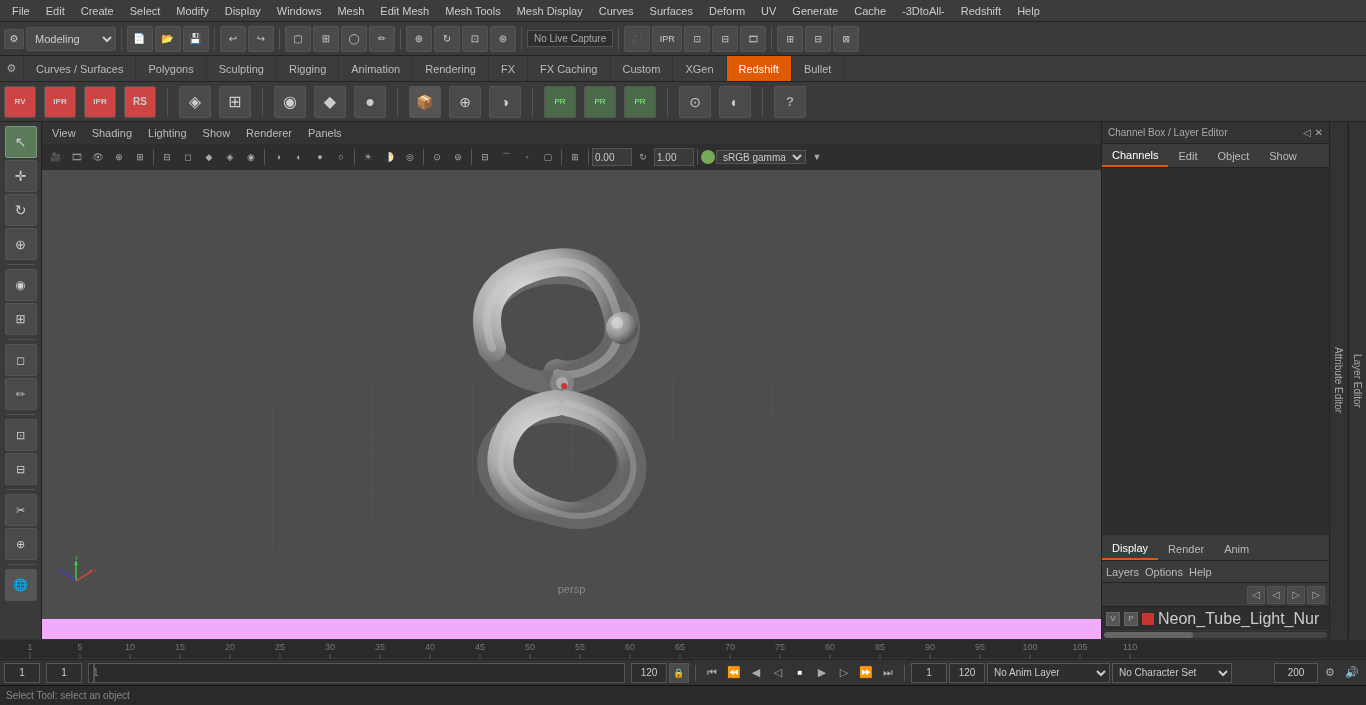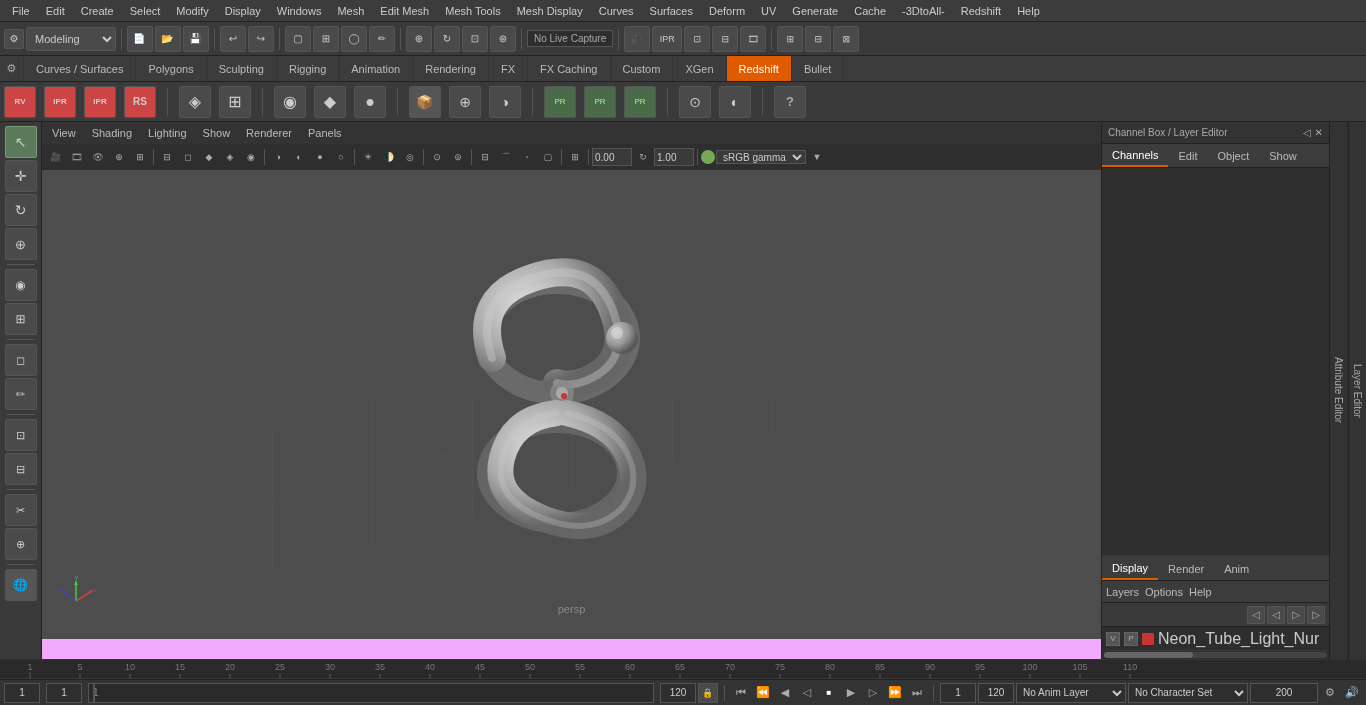--- a/index.html
+++ b/index.html
@@ -971,26 +971,29 @@
     <div class="pb-btn">◀</div>
     <div class="pb-btn">◁</div>
     <div class="pb-btn" style="font-size:8px;color:#fff;">■</div>
     <div class="pb-btn">▶</div>
     <div class="pb-btn">▷</div>
     <div class="pb-btn">⏩</div>
     <div class="pb-btn">⏭</div>
     <div class="pb-sep"></div>
     <input class="pb-field" value="1" style="">
     <input class="pb-field" value="120" style="">
-    <select class="pb-dropdown" style="width:110px;">
+    <select class="pb-dropdown" style="width:123px;">
       <option>No Anim Layer</option>
     </select>
     <select class="pb-dropdown" style="width:120px;">
       <option>No Character Set</option>
     </select>
-    <input class="pb-field" value="200" style="width: 68px;">
+    <input class="pb-field" value="200" style="width: 44px; margin-left: 40px;">
     <div class="pb-btn" style="font-size:11px;">⚙</div>
     <div class="pb-btn" style="font-size:11px;">🔊</div>
   </div>
 
 
+  <div id="status-bar">
+    <span class="status-text">Select Tool: select an object</span>
+  </div>
 
 </div>
 
 </body></html>

